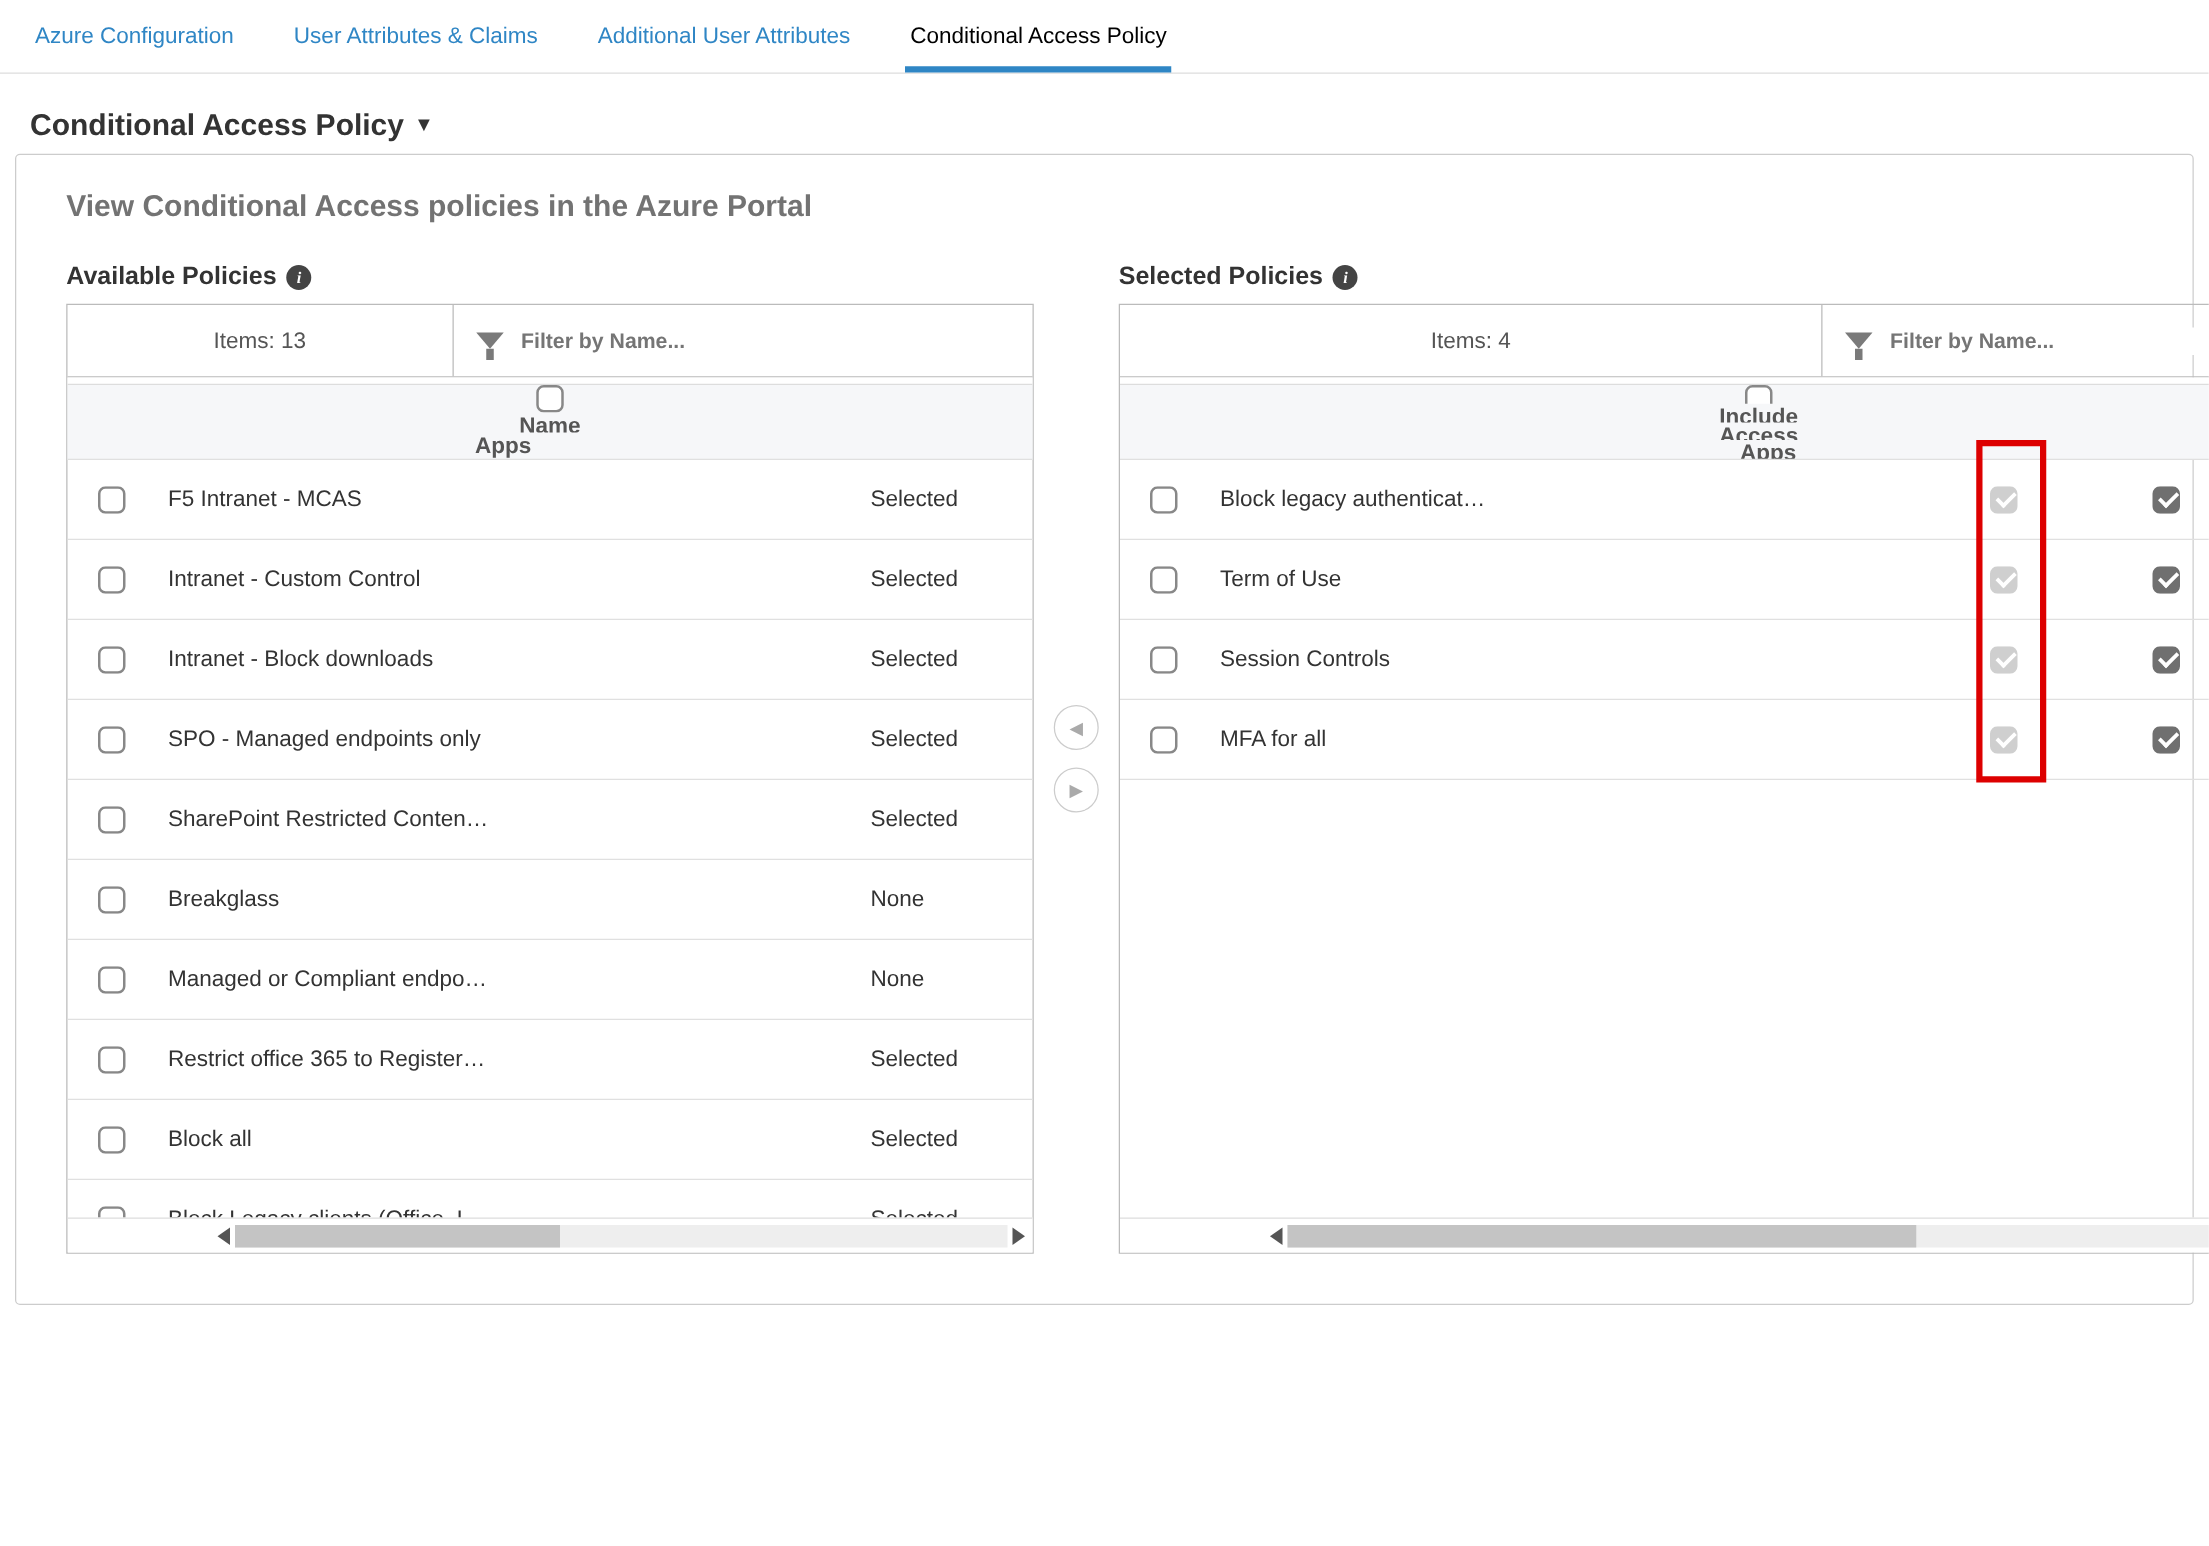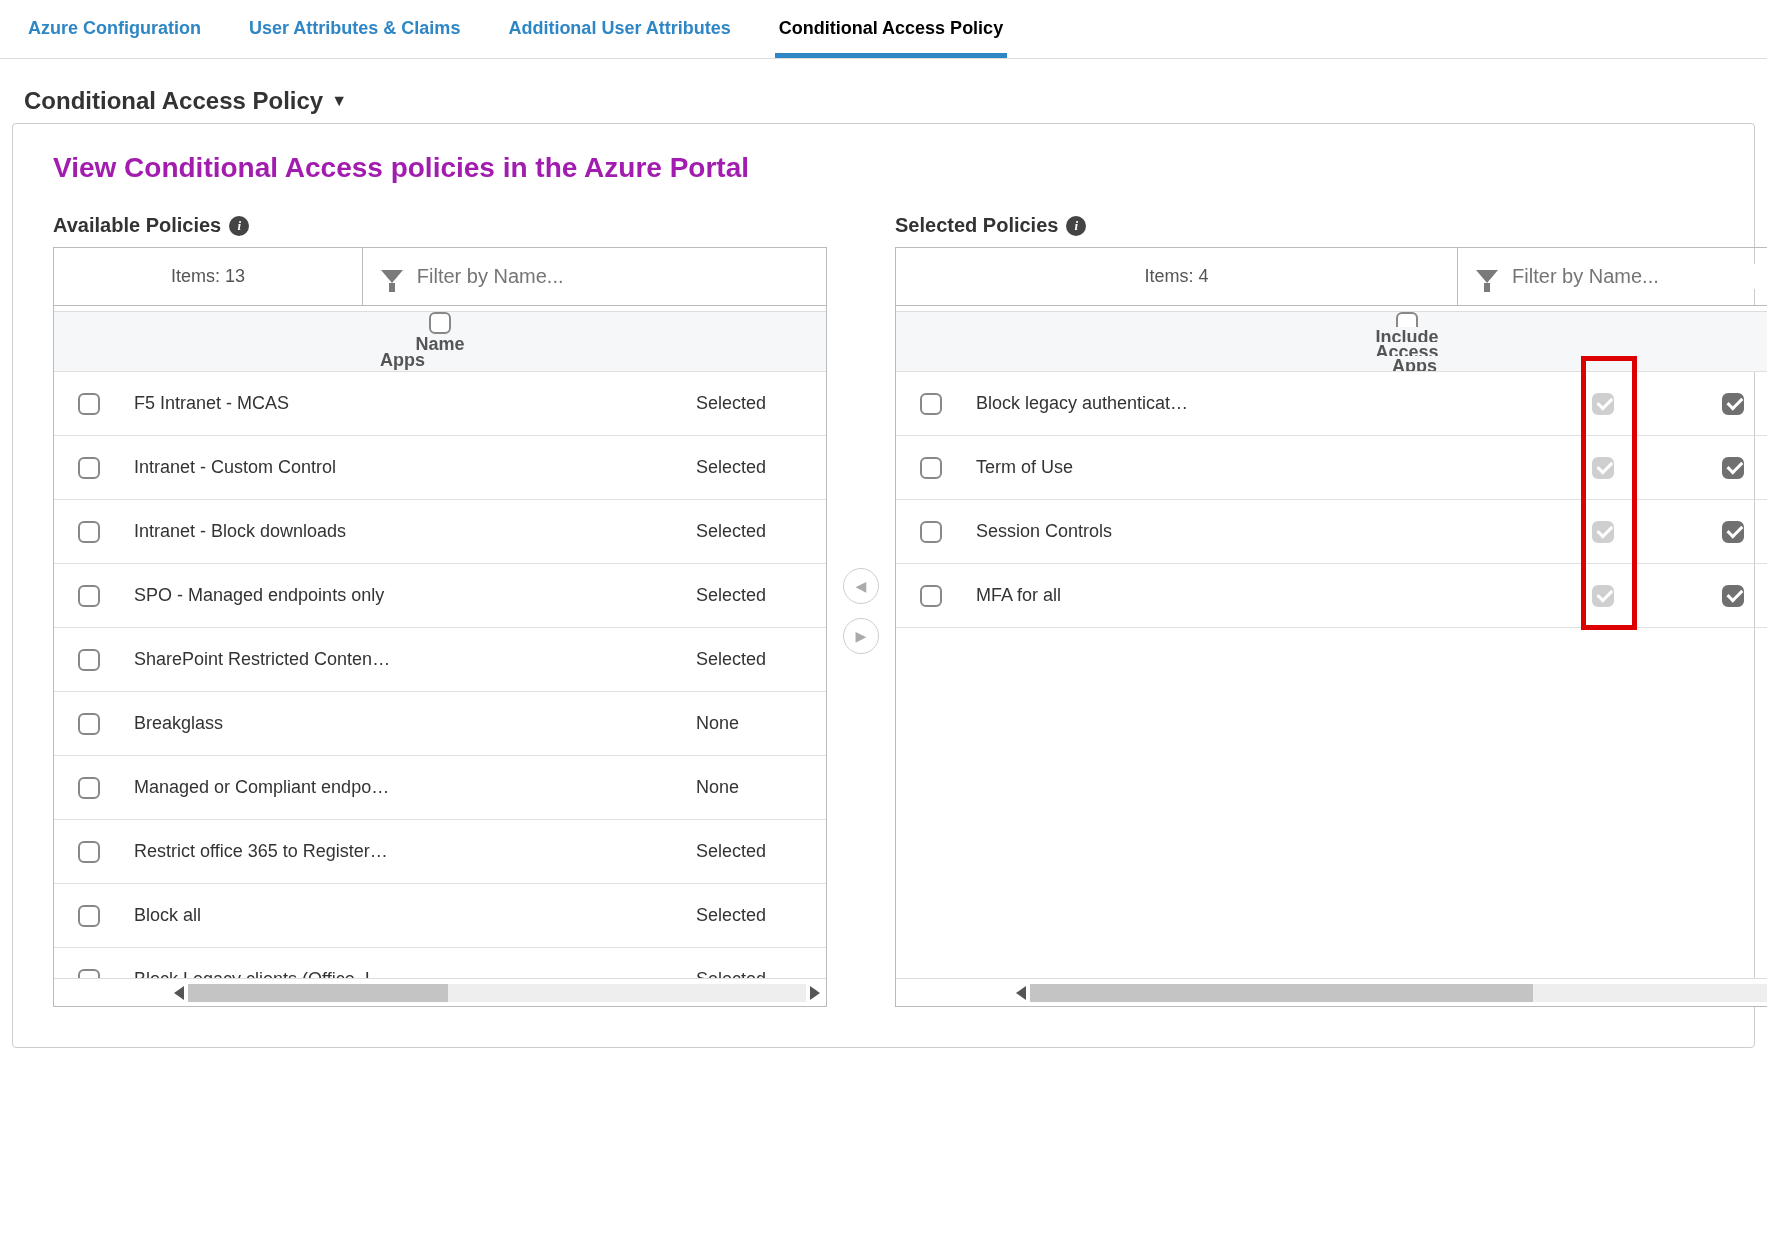--- a/index.html
+++ b/index.html
@@ -12,21 +12,21 @@
     width: 1767px;
   }
   .tabs {
     display: flex;
     gap: 40px;
     border-bottom: 1px solid #ddd;
     padding: 8px 24px 0 24px;
   }
   .tab {
     padding: 10px 4px 14px 4px;
-    font-weight: 700;
+    font-weight: 400;
     color: #2f86c5;
     cursor: pointer;
   }
   .tab.active {
     color: #000;
     border-bottom: 5px solid #2f86c5;
   }
   .section-title {
     display: flex;
     align-items: center;
@@ -40,23 +40,23 @@
   .panel {
     margin: 0 12px 12px 12px;
     border: 1px solid #ccc;
     border-radius: 4px;
     padding: 28px 40px 40px 40px;
     display: flex;
     flex-direction: column;
     gap: 30px;
   }
   .link {
-    color: #a21caf;
+    color: #737373;
     font-weight: 700;
-    font-size: 28px;
+    font-size: 24px;
   }
   .dual {
     display: flex;
     align-items: flex-start;
     gap: 16px;
   }
   .col {
     flex: 0 0 auto;
     display: flex;
     flex-direction: column;
@@ -139,23 +139,24 @@
   .filter-icon::after {
     content: "";
     position: absolute;
     left: -3px; top: 0;
     width: 6px; height: 9px;
     background: #7a7a7a;
   }
   .filter-input {
     border: none;
     outline: none;
-    font-size: 20px;
+    font-size: 17px;
     flex: 1;
     color: #404040;
+    font-weight: bold;
   }
   .spacer { height: 6px; background: #fff; border-bottom: 1px solid #ddd; }
   .header-row, .data-row {
     display: flex;
     align-items: center;
     border-bottom: 1px solid #e0e0e0;
   }
   .header-row {
     background: #f6f7f9;
     font-weight: 700;

